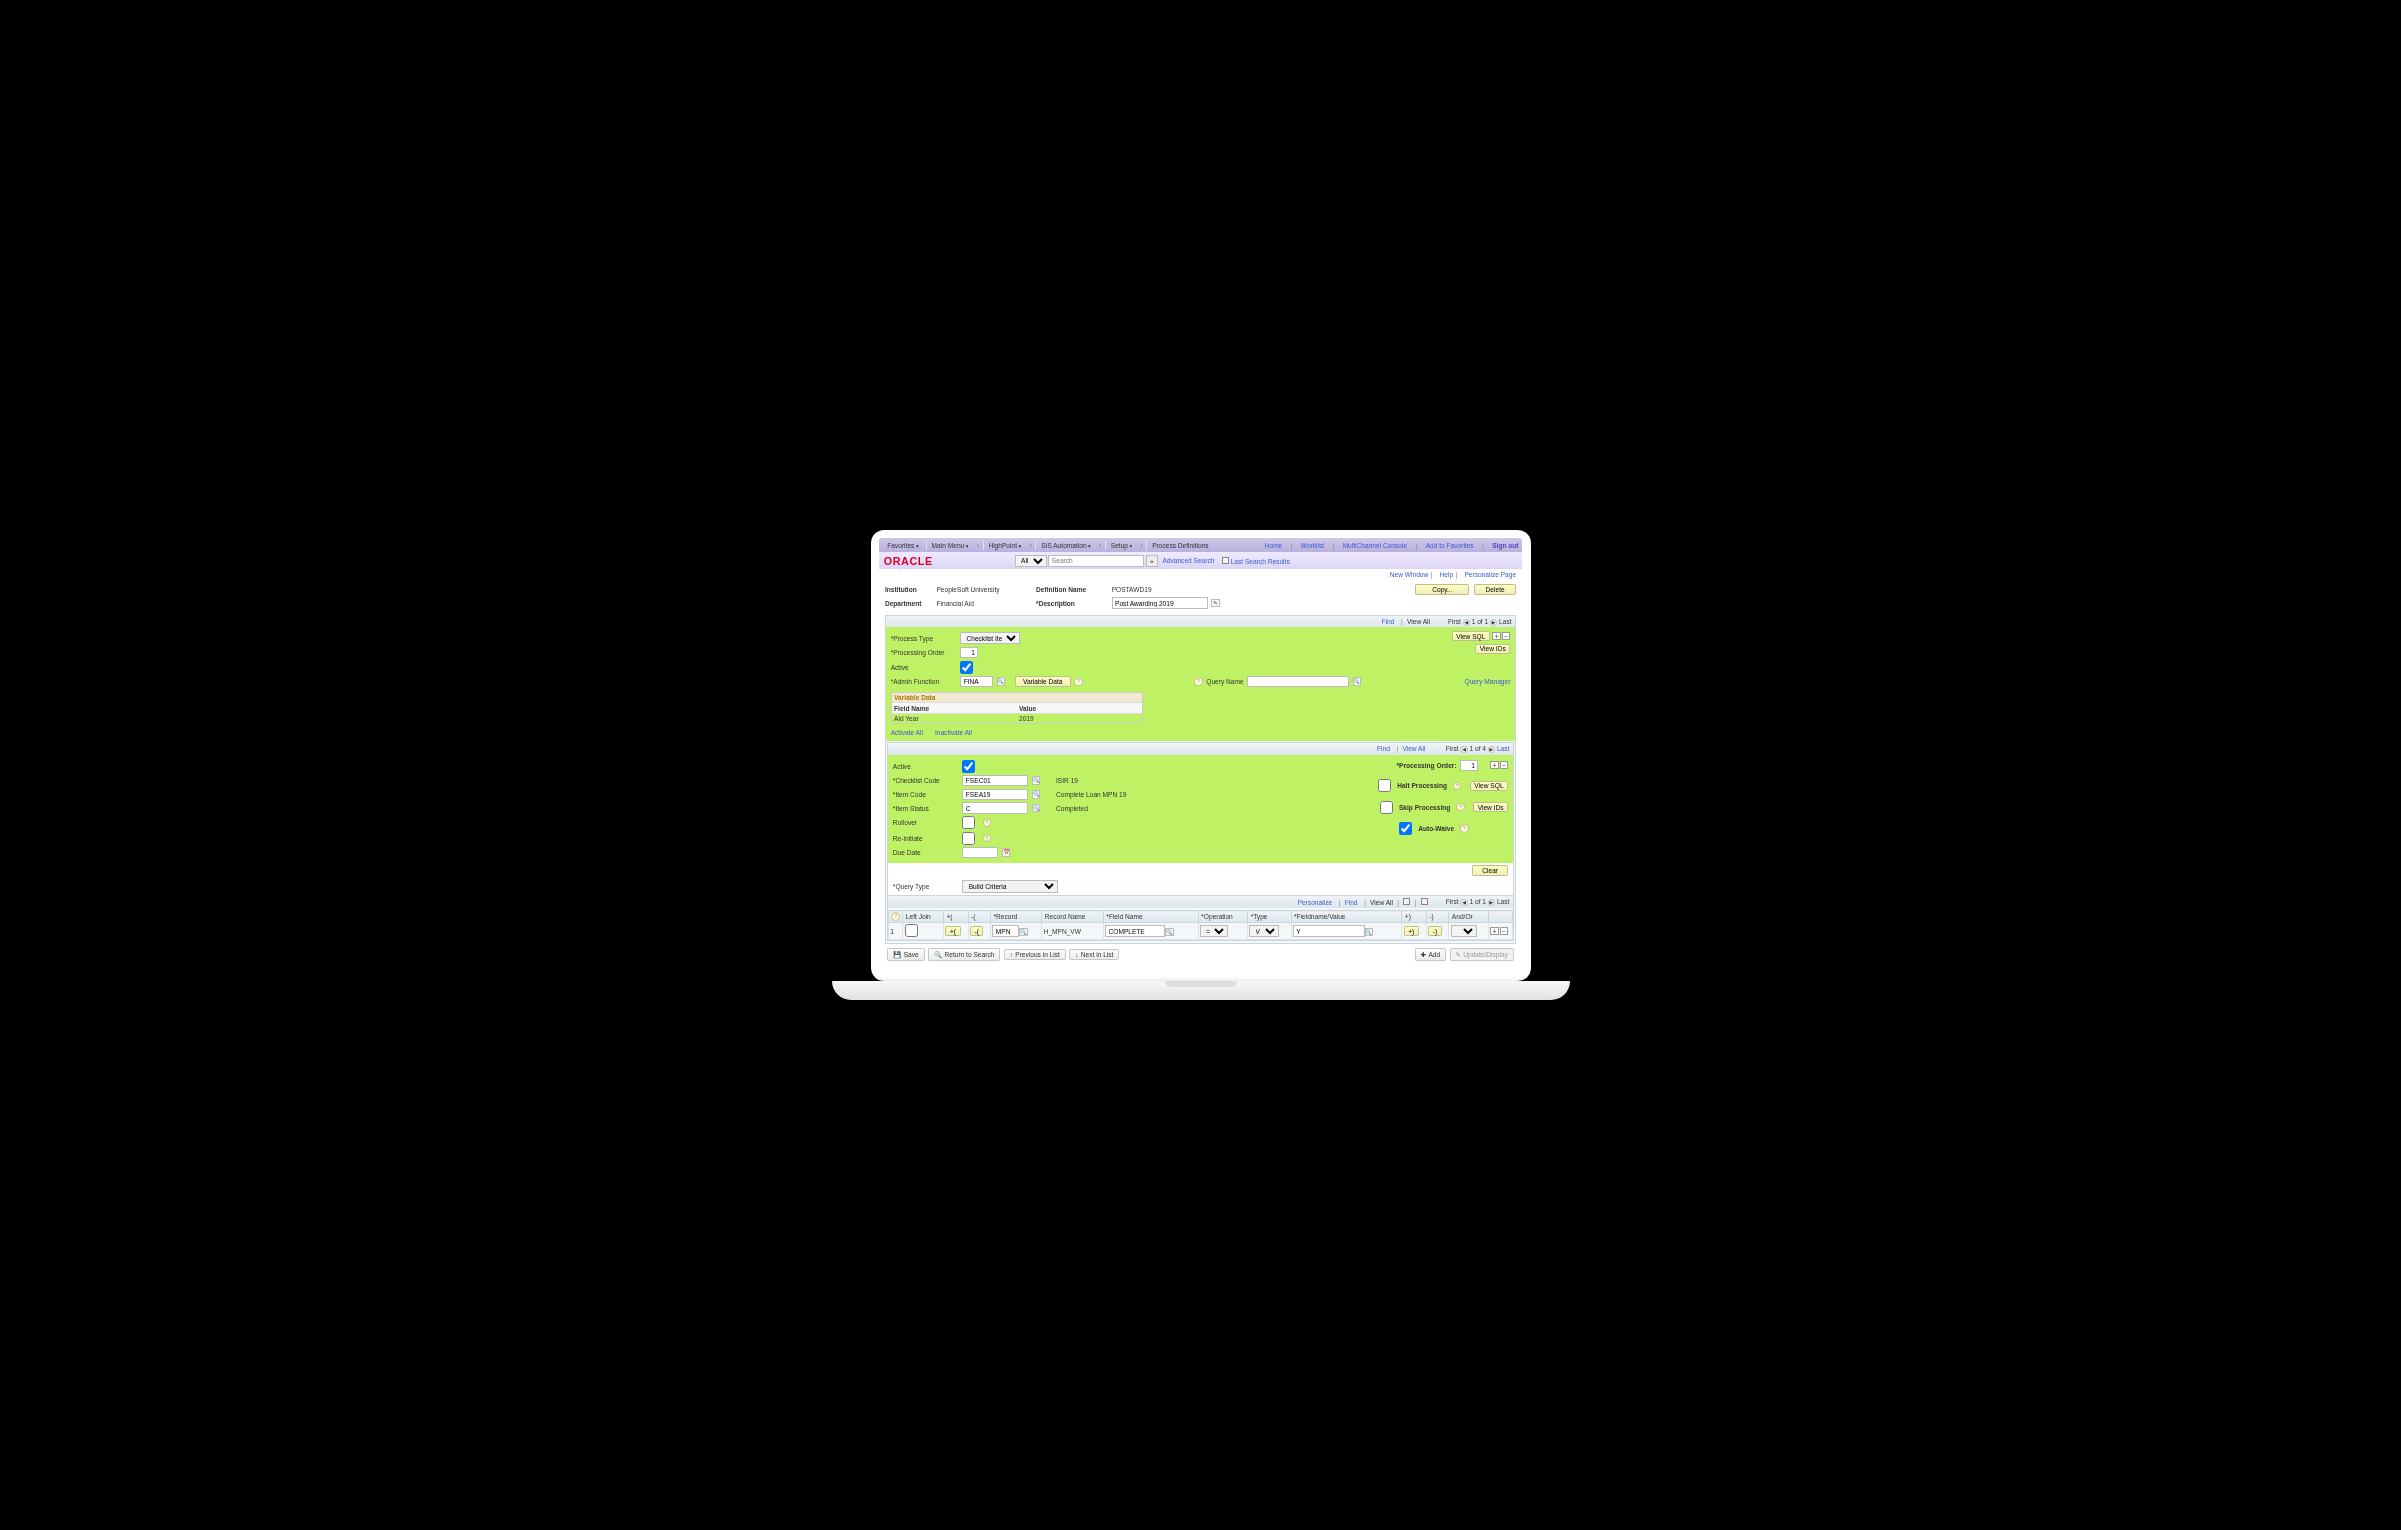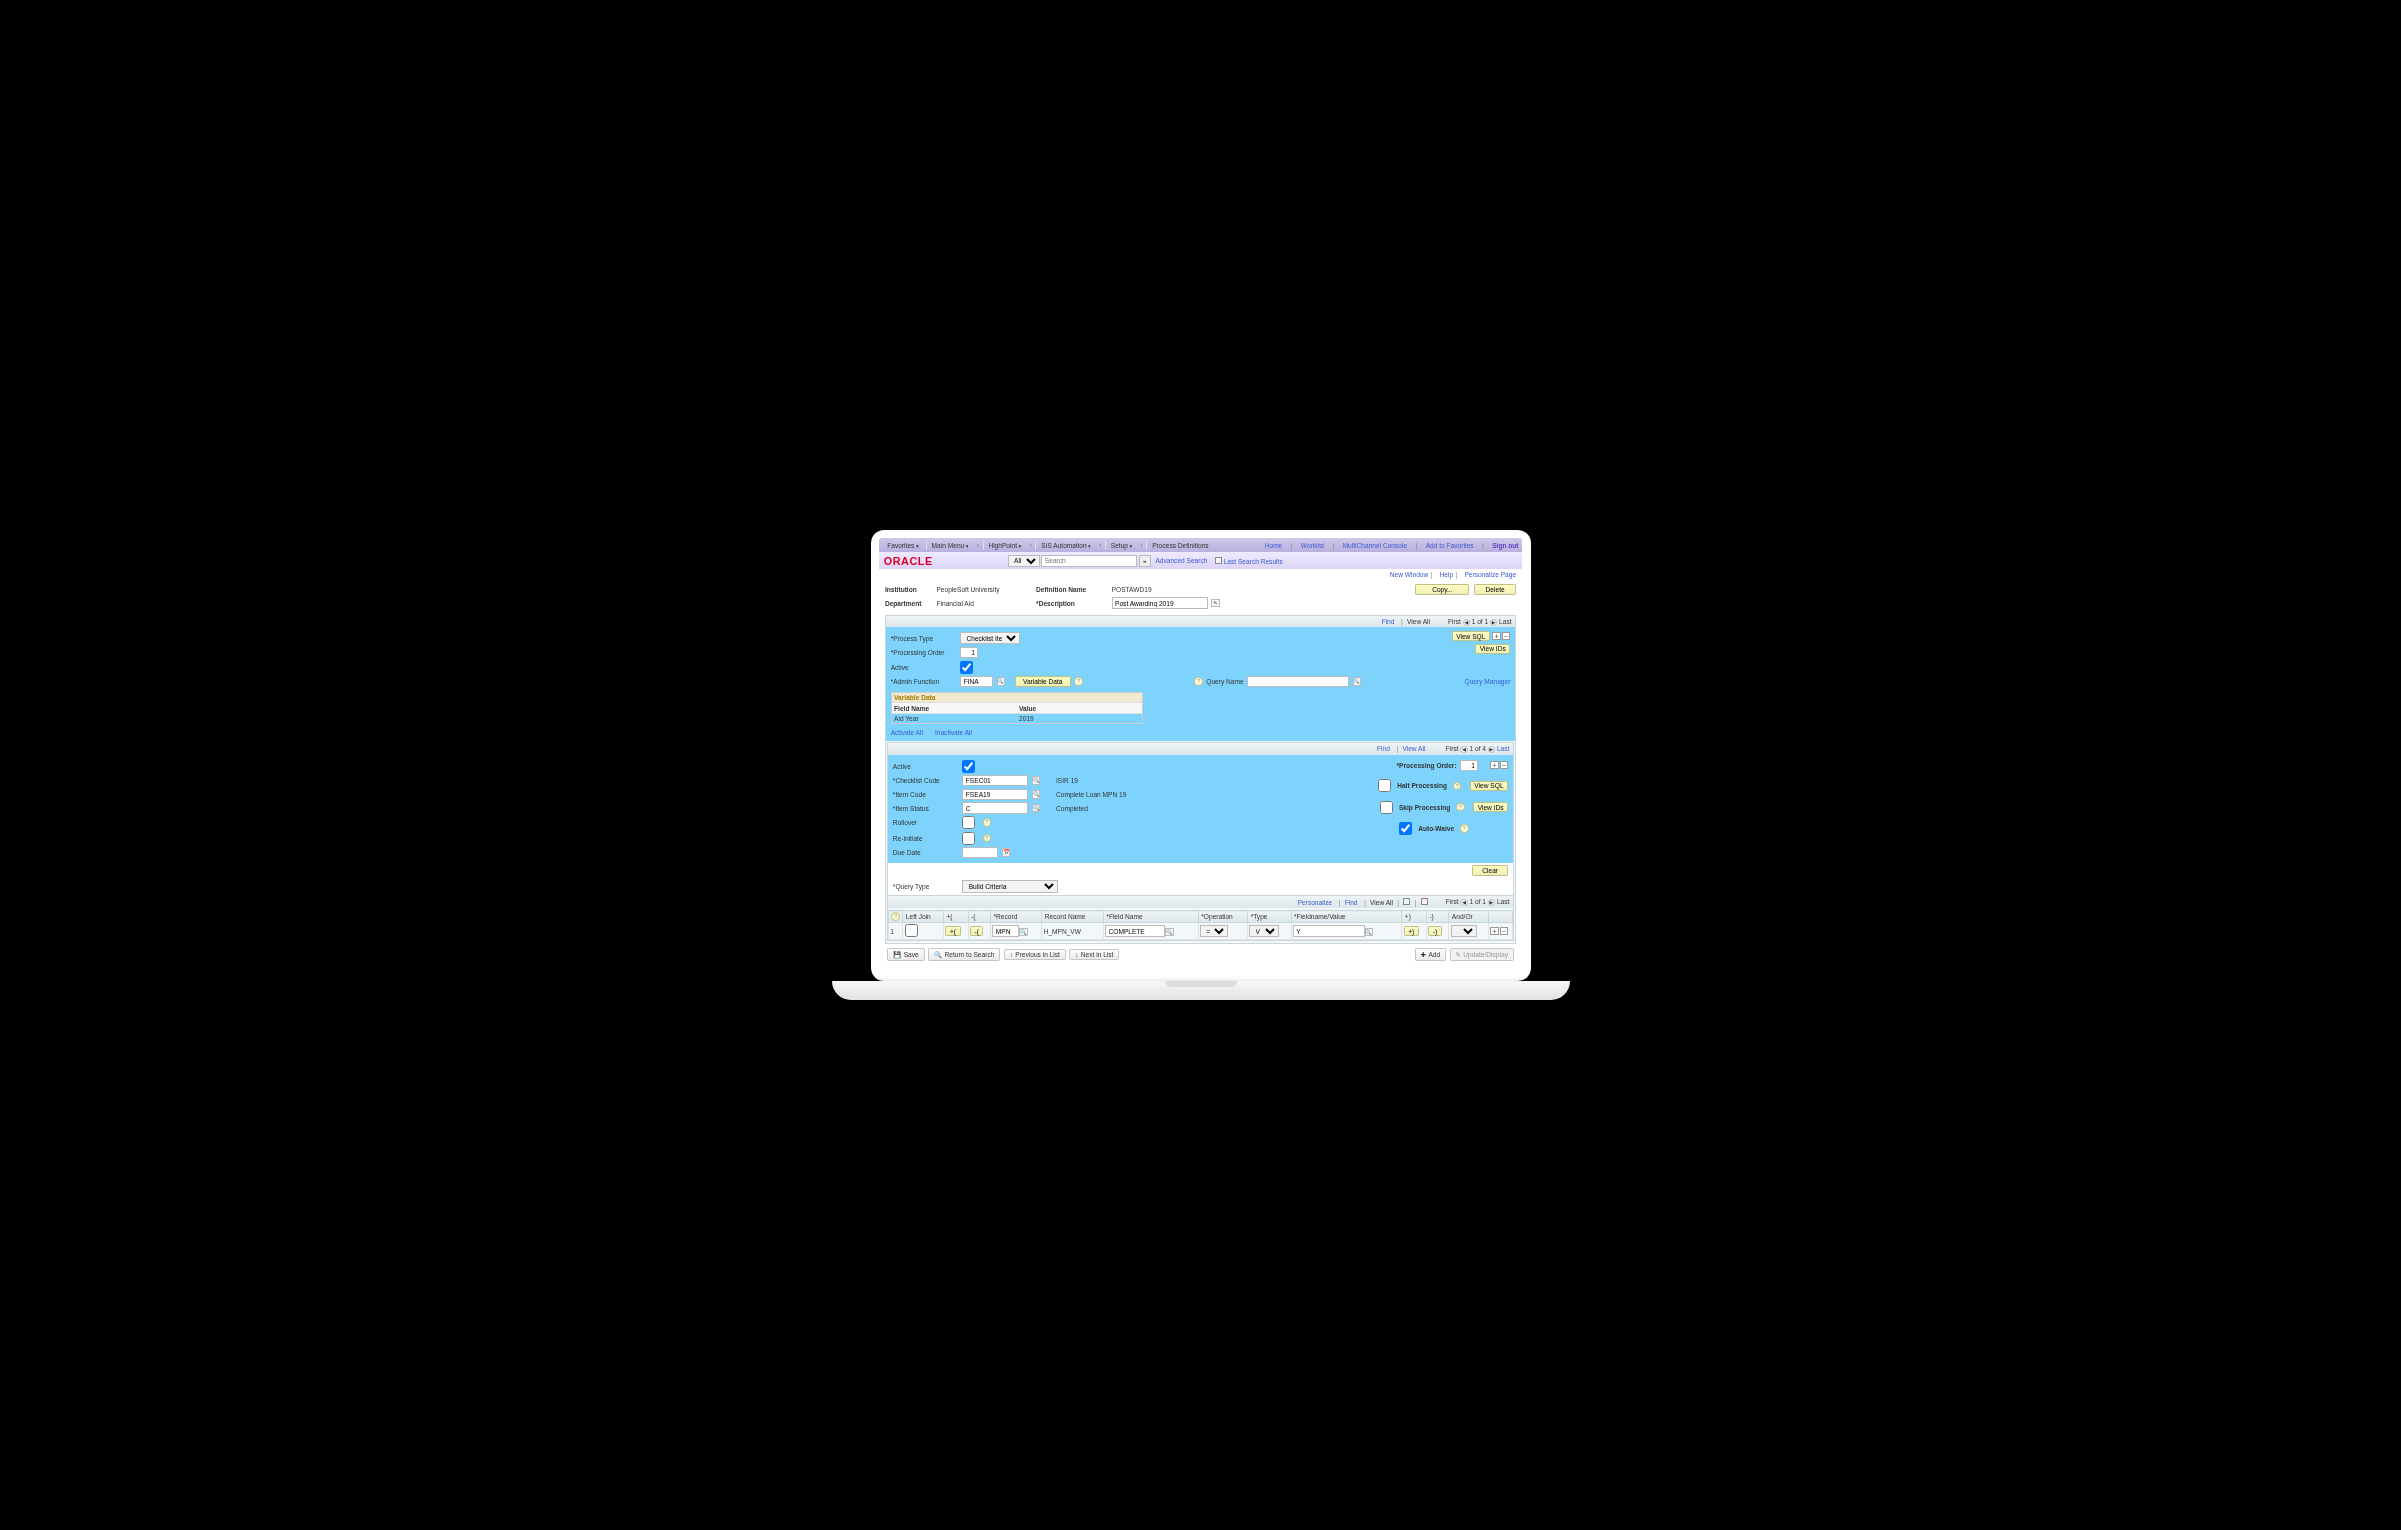--- a/index.html
+++ b/index.html
@@ -9,21 +9,21 @@
   .base{width:738px;height:19px;background:linear-gradient(#f7f7f7,#e2e2e2);border-radius:0 0 21.6px 21.6px;box-shadow:0 2.4px 7.2px rgba(0,0,0,.35);position:relative;}
   .notch{width:72px;height:6px;background:#ddd;border-radius:0 0 6px 6px;margin:0 auto;}
   .stack{display:flex;flex-direction:column;align-items:center;}
   
   .topnav{background:linear-gradient(#cfc8e9,#b9b0de);display:flex;align-items:center;gap:2.4px;padding:2.4px 3.6px;font-size:6.6px;color:#333;}
   .nav-item{padding:1.2px 4.8px;border-left:0.6px solid rgba(255,255,255,.5);cursor:pointer;}
   .nav-item:first-child{border-left:none;}
   .nav-caret::after{content:" \25BE";font-size:5.4px;}
   .crumb-sep{color:#777;padding:0 1.2px;}
   
-  .actionbar{background:linear-gradient(#efeaff,#dcd4f4);display:flex;align-items:center;padding:2.4px 4.8px;gap:3px;}
+  .actionbar{background:linear-gradient(#efeaff,#dcd4f4);display:flex;align-items:center;padding:2.4px 4.8px;gap:10px;}
   .logo{color:#d9002a;font-weight:bold;font-size:10.8px;letter-spacing:0.6px;}
   .search-wrap{display:flex;align-items:center;gap:1.2px;}
   .sel{background:#f3f3f3;border:0.6px solid #bbb;font-size:6.6px;padding:0.6px 1.2px;}
   .txt{border:0.6px solid #bbb;font-size:6.6px;padding:1.2px 2.4px;background:#fff;}
   .go-btn{width:12px;height:12px;border:0.6px solid #bbb;background:#eee;font-size:6px;}
   .links{margin-left:auto;display:flex;gap:6px;color:#3b5bd1;font-size:6.6px;}
   .links a{color:#3b5bd1;text-decoration:none;cursor:pointer;}
   .links .signout{color:#5a3fc0;font-weight:bold;}
   .actionbar2{display:flex;justify-content:flex-end;padding:1.2px 6px 1.2px 0;font-size:6.6px;}
   .actionbar2 a{color:#3b5bd1;text-decoration:none;margin-left:4.8px;cursor:pointer;}
@@ -33,21 +33,21 @@
   .row{display:flex;align-items:center;gap:3.6px;padding:1.2px 0;}
   .lbl{width:66px;font-size:6.6px;}
   .val{font-size:6.6px;color:#333;}
   .btn-y{background:linear-gradient(#fdfcc0,#f0efb8);border:0.6px solid #bfbf8a;padding:1.2px 7.2px;font-size:6.6px;cursor:pointer;border-radius:1.2px;}
   .btn-sm{padding:0.6px 3.6px;font-size:6.6px;}
   .lookup{width:8.4px;height:8.4px;border:0.6px solid #bbb;background:#f5f5f5;font-size:5.4px;line-height:7.2px;text-align:center;cursor:pointer;display:inline-block;}
   .help{width:8.4px;height:8.4px;border-radius:50%;border:0.6px solid #c0c080;background:#fcfce0;color:#9a9a50;font-size:5.4px;line-height:7.2px;text-align:center;display:inline-block;cursor:pointer;}
   .section{border:0.6px solid #c9d7dc;background:#f2f7f9;margin-top:4.8px;}
   .section-bar{display:flex;align-items:center;justify-content:flex-end;background:linear-gradient(#eef3f6,#dde7ec);padding:1.8px 3.6px;font-size:6.6px;}
   .section-bar .navlinks a{color:#3b5bd1;text-decoration:none;margin-right:2.4px;cursor:pointer;}
-  .section-body{padding:3.6px 4.8px;background:#7dd3fc;position:relative;justify-content:space-between;}
+  .section-body{padding:3.6px 4.8px;background:#bef264;position:relative;justify-content:space-between;}
   .vardata{border:0.6px solid #ccc;width:252px;margin-top:3.6px;font-size:6.6px;}
   .vardata .vd-head{background:#f0e9d0;color:#aa7a00;padding:1.2px 2.4px;font-weight:bold;}
   .vardata .vd-row{display:flex;border-top:0.6px solid #ddd;}
   .vardata .vd-cell{padding:1.2px 2.4px;flex:1;}
   .link{color:#3b5bd1;cursor:pointer;}
   .grid{width:100%;border-collapse:collapse;font-size:6.6px;margin-top:2.4px;}
   .grid th{background:linear-gradient(#eef3f6,#dde7ec);border:0.6px solid #c9d7dc;padding:1.2px 2.4px;font-weight:normal;color:#333;text-align:left;}
   .grid td{border:0.6px solid #e2e2e2;padding:1.2px;}
   .plus-minus{display:inline-flex;gap:1.2px;}
   .pm{width:8.4px;height:8.4px;border:0.6px solid #999;background:#fff;font-size:6.6px;line-height:7.2px;text-align:center;cursor:pointer;}

